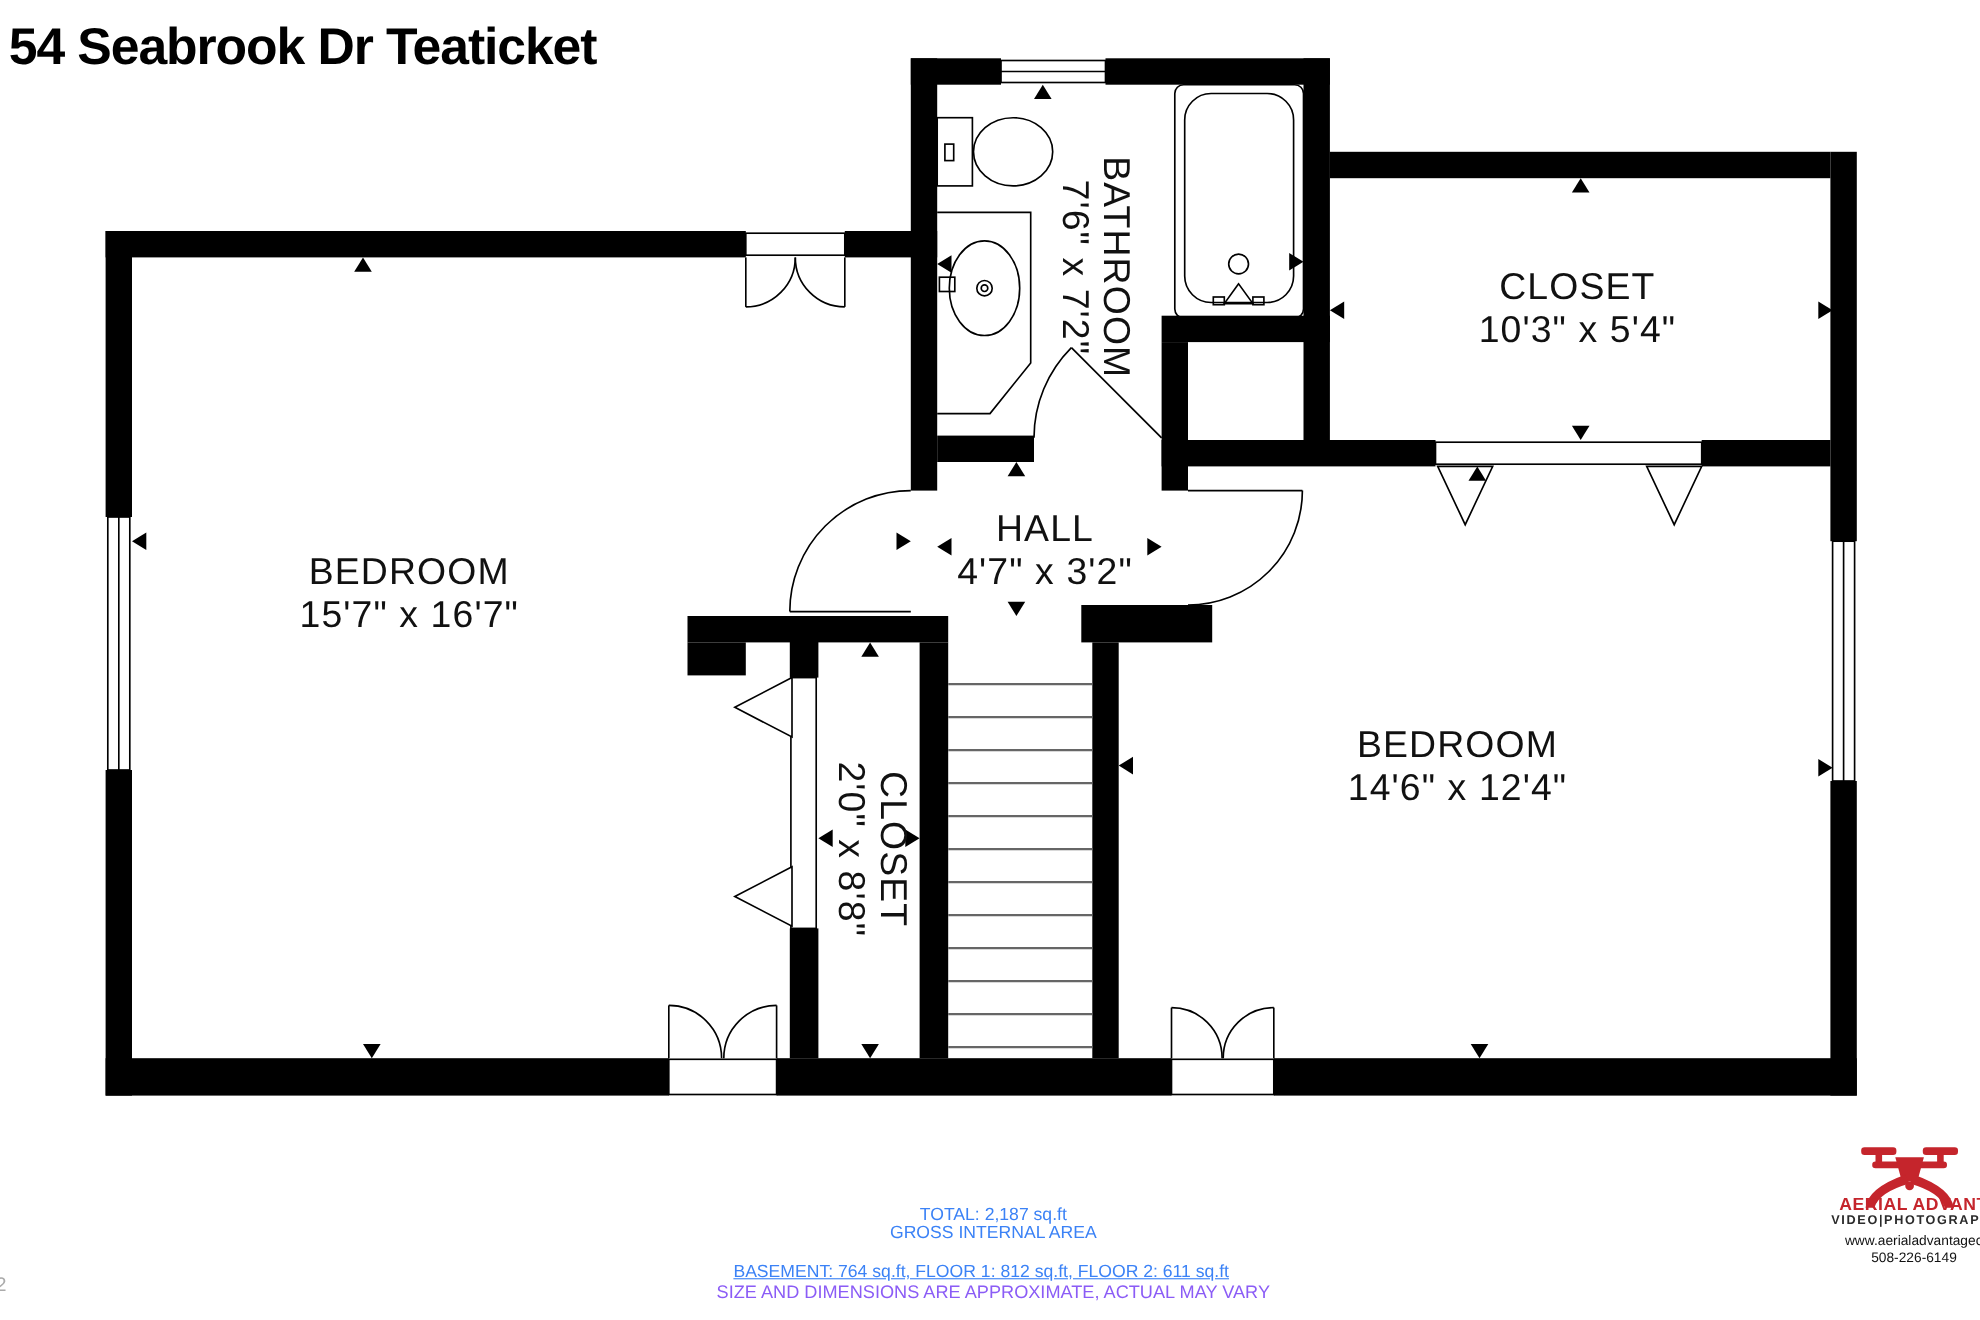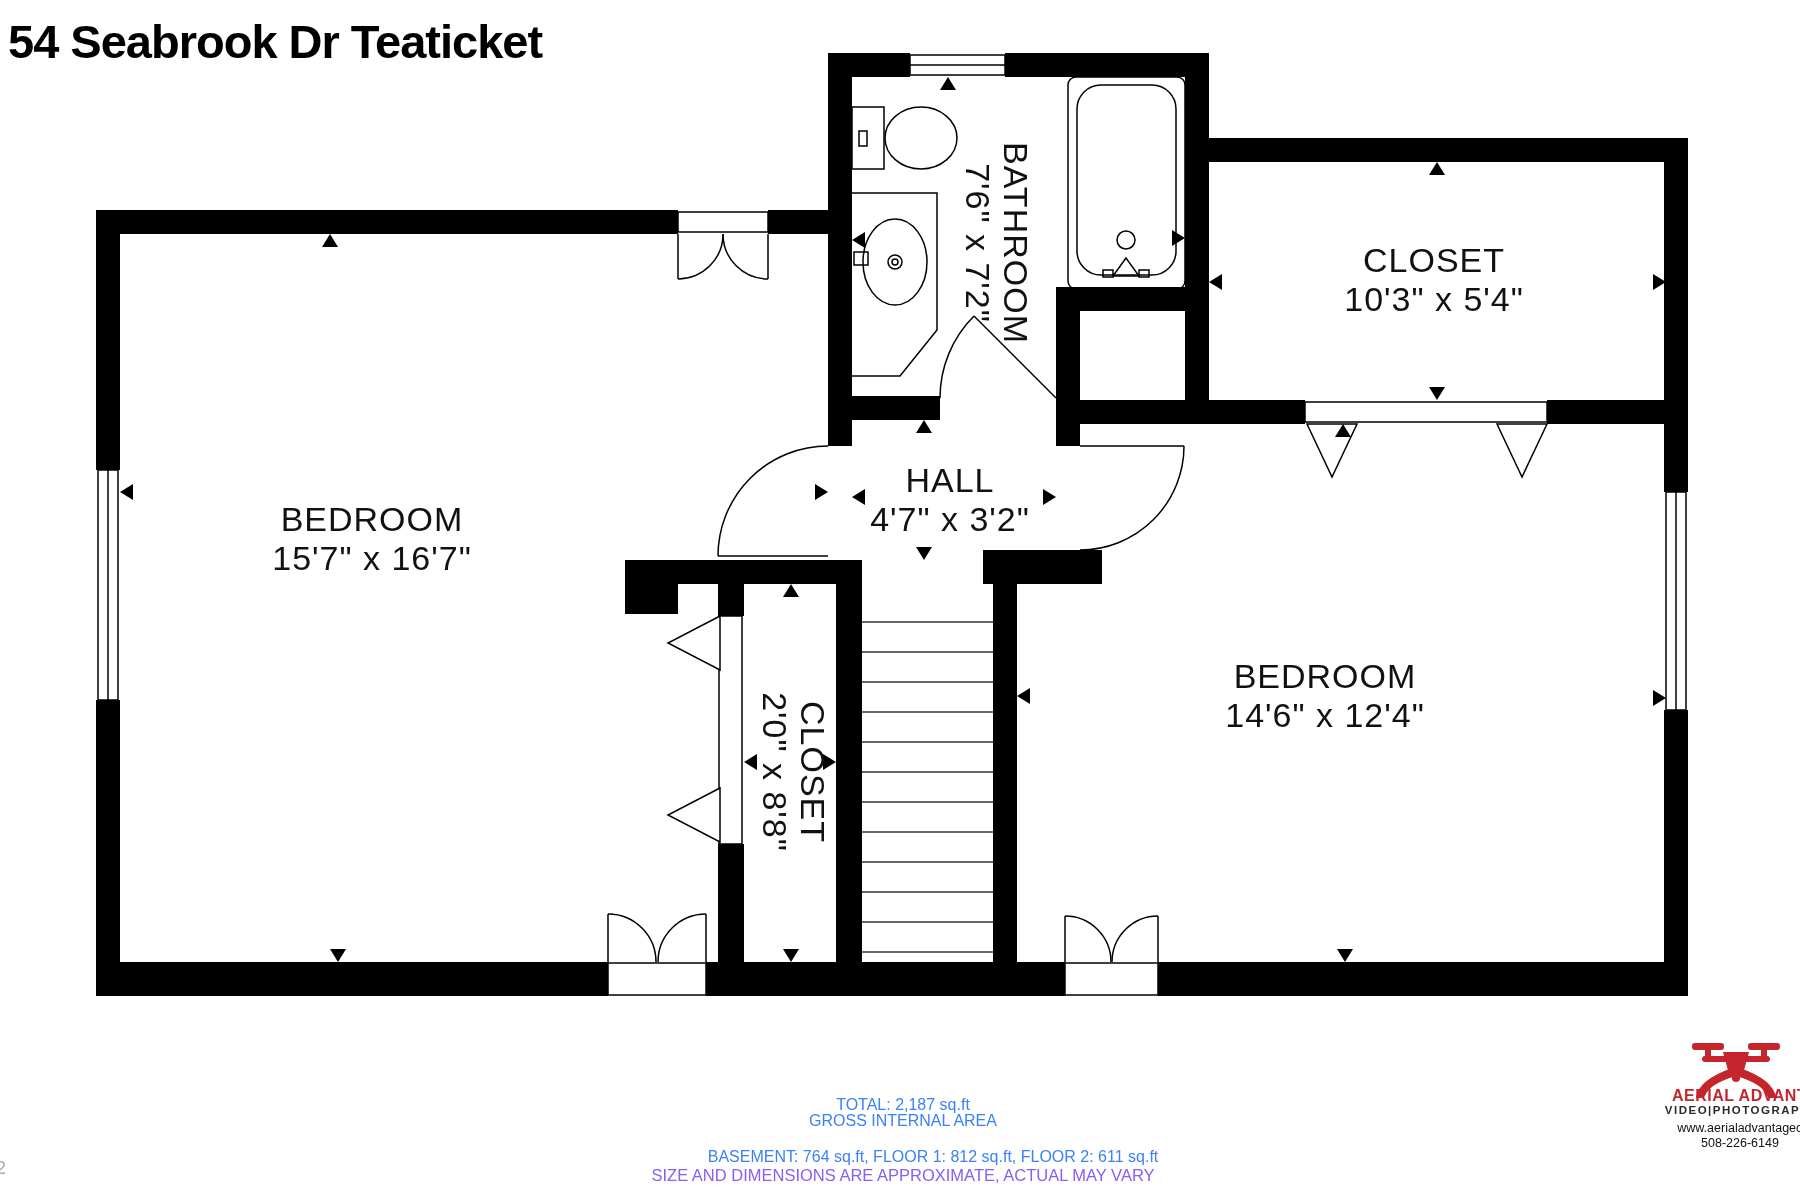--- a/index.html
+++ b/index.html
@@ -200,19 +200,19 @@
     <circle cx="1736" cy="1078" r="4"></circle>
   </g>
 </svg>
 
 <div class="abs page-title">54 Seabrook Dr Teaticket</div>
 
 <div class="abs floor-label">OR 2</div>
 
 <div class="abs footer-line" style="left:903px;top:1112px;">GROSS INTERNAL AREA</div>
 <div class="abs footer-line" style="left:903px;top:1096px;">TOTAL: 2,187 sq.ft</div>
-<div class="abs footer-line" style="left:933px;top:1148px;">BASEMENT: 764 sq.ft, FLOOR 1: 812 sq.ft, FLOOR 2: 611 sq.ft</div>
+<div class="abs footer-line" style="left:892px;top:1148px;text-decoration:underline;">BASEMENT: 764 sq.ft, FLOOR 1: 812 sq.ft, FLOOR 2: 611 sq.ft</div>
 <div class="abs footer-line footer-note" style="left:903px;top:1166px;">SIZE AND DIMENSIONS ARE APPROXIMATE, ACTUAL MAY VARY</div>
 
 <div class="abs brand-name" style="left:1757px;top:1087px;color:#c5252c;">AERIAL ADVANTAGE</div>
 <div class="abs brand-tagline" style="left:1742px;top:1104px;">VIDEO|PHOTOGRAPHY</div>
 <div class="abs brand-web" style="left:1762px;top:1121px;">www.aerialadvantagecapecod.</div>
 <div class="abs brand-phone" style="left:1740px;top:1136px;">508-226-6149</div>
 
 </body></html>

